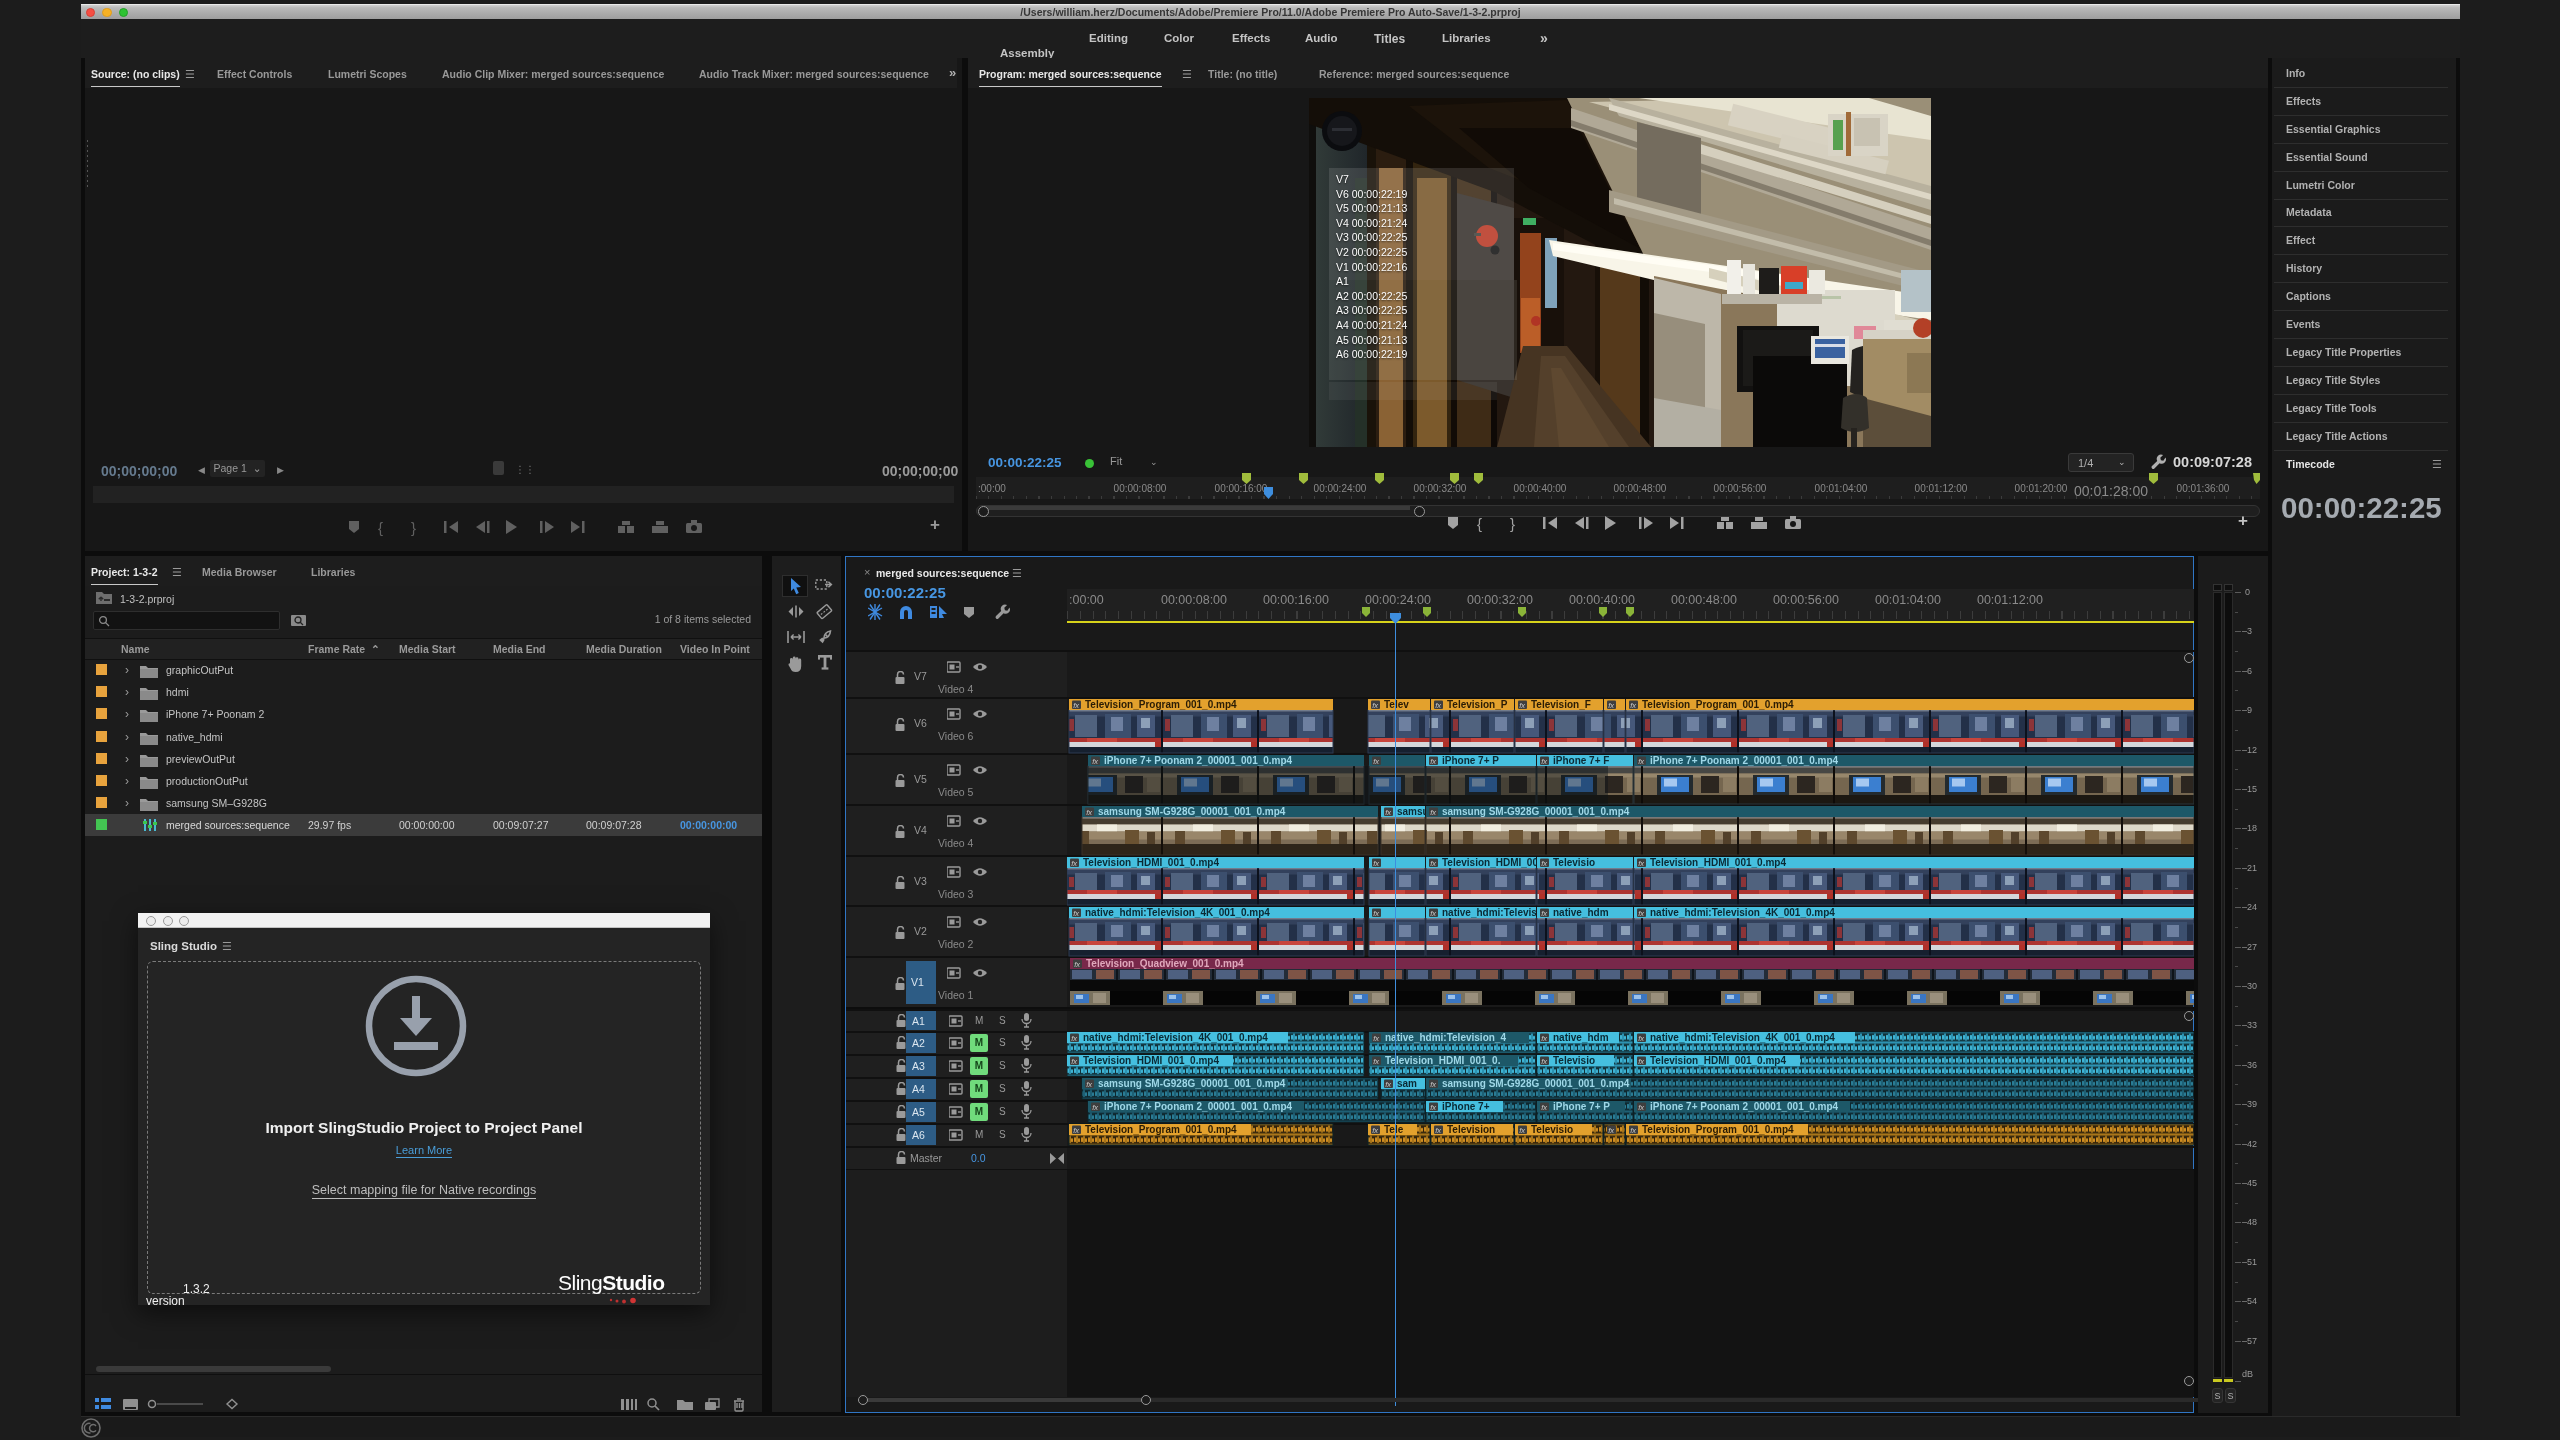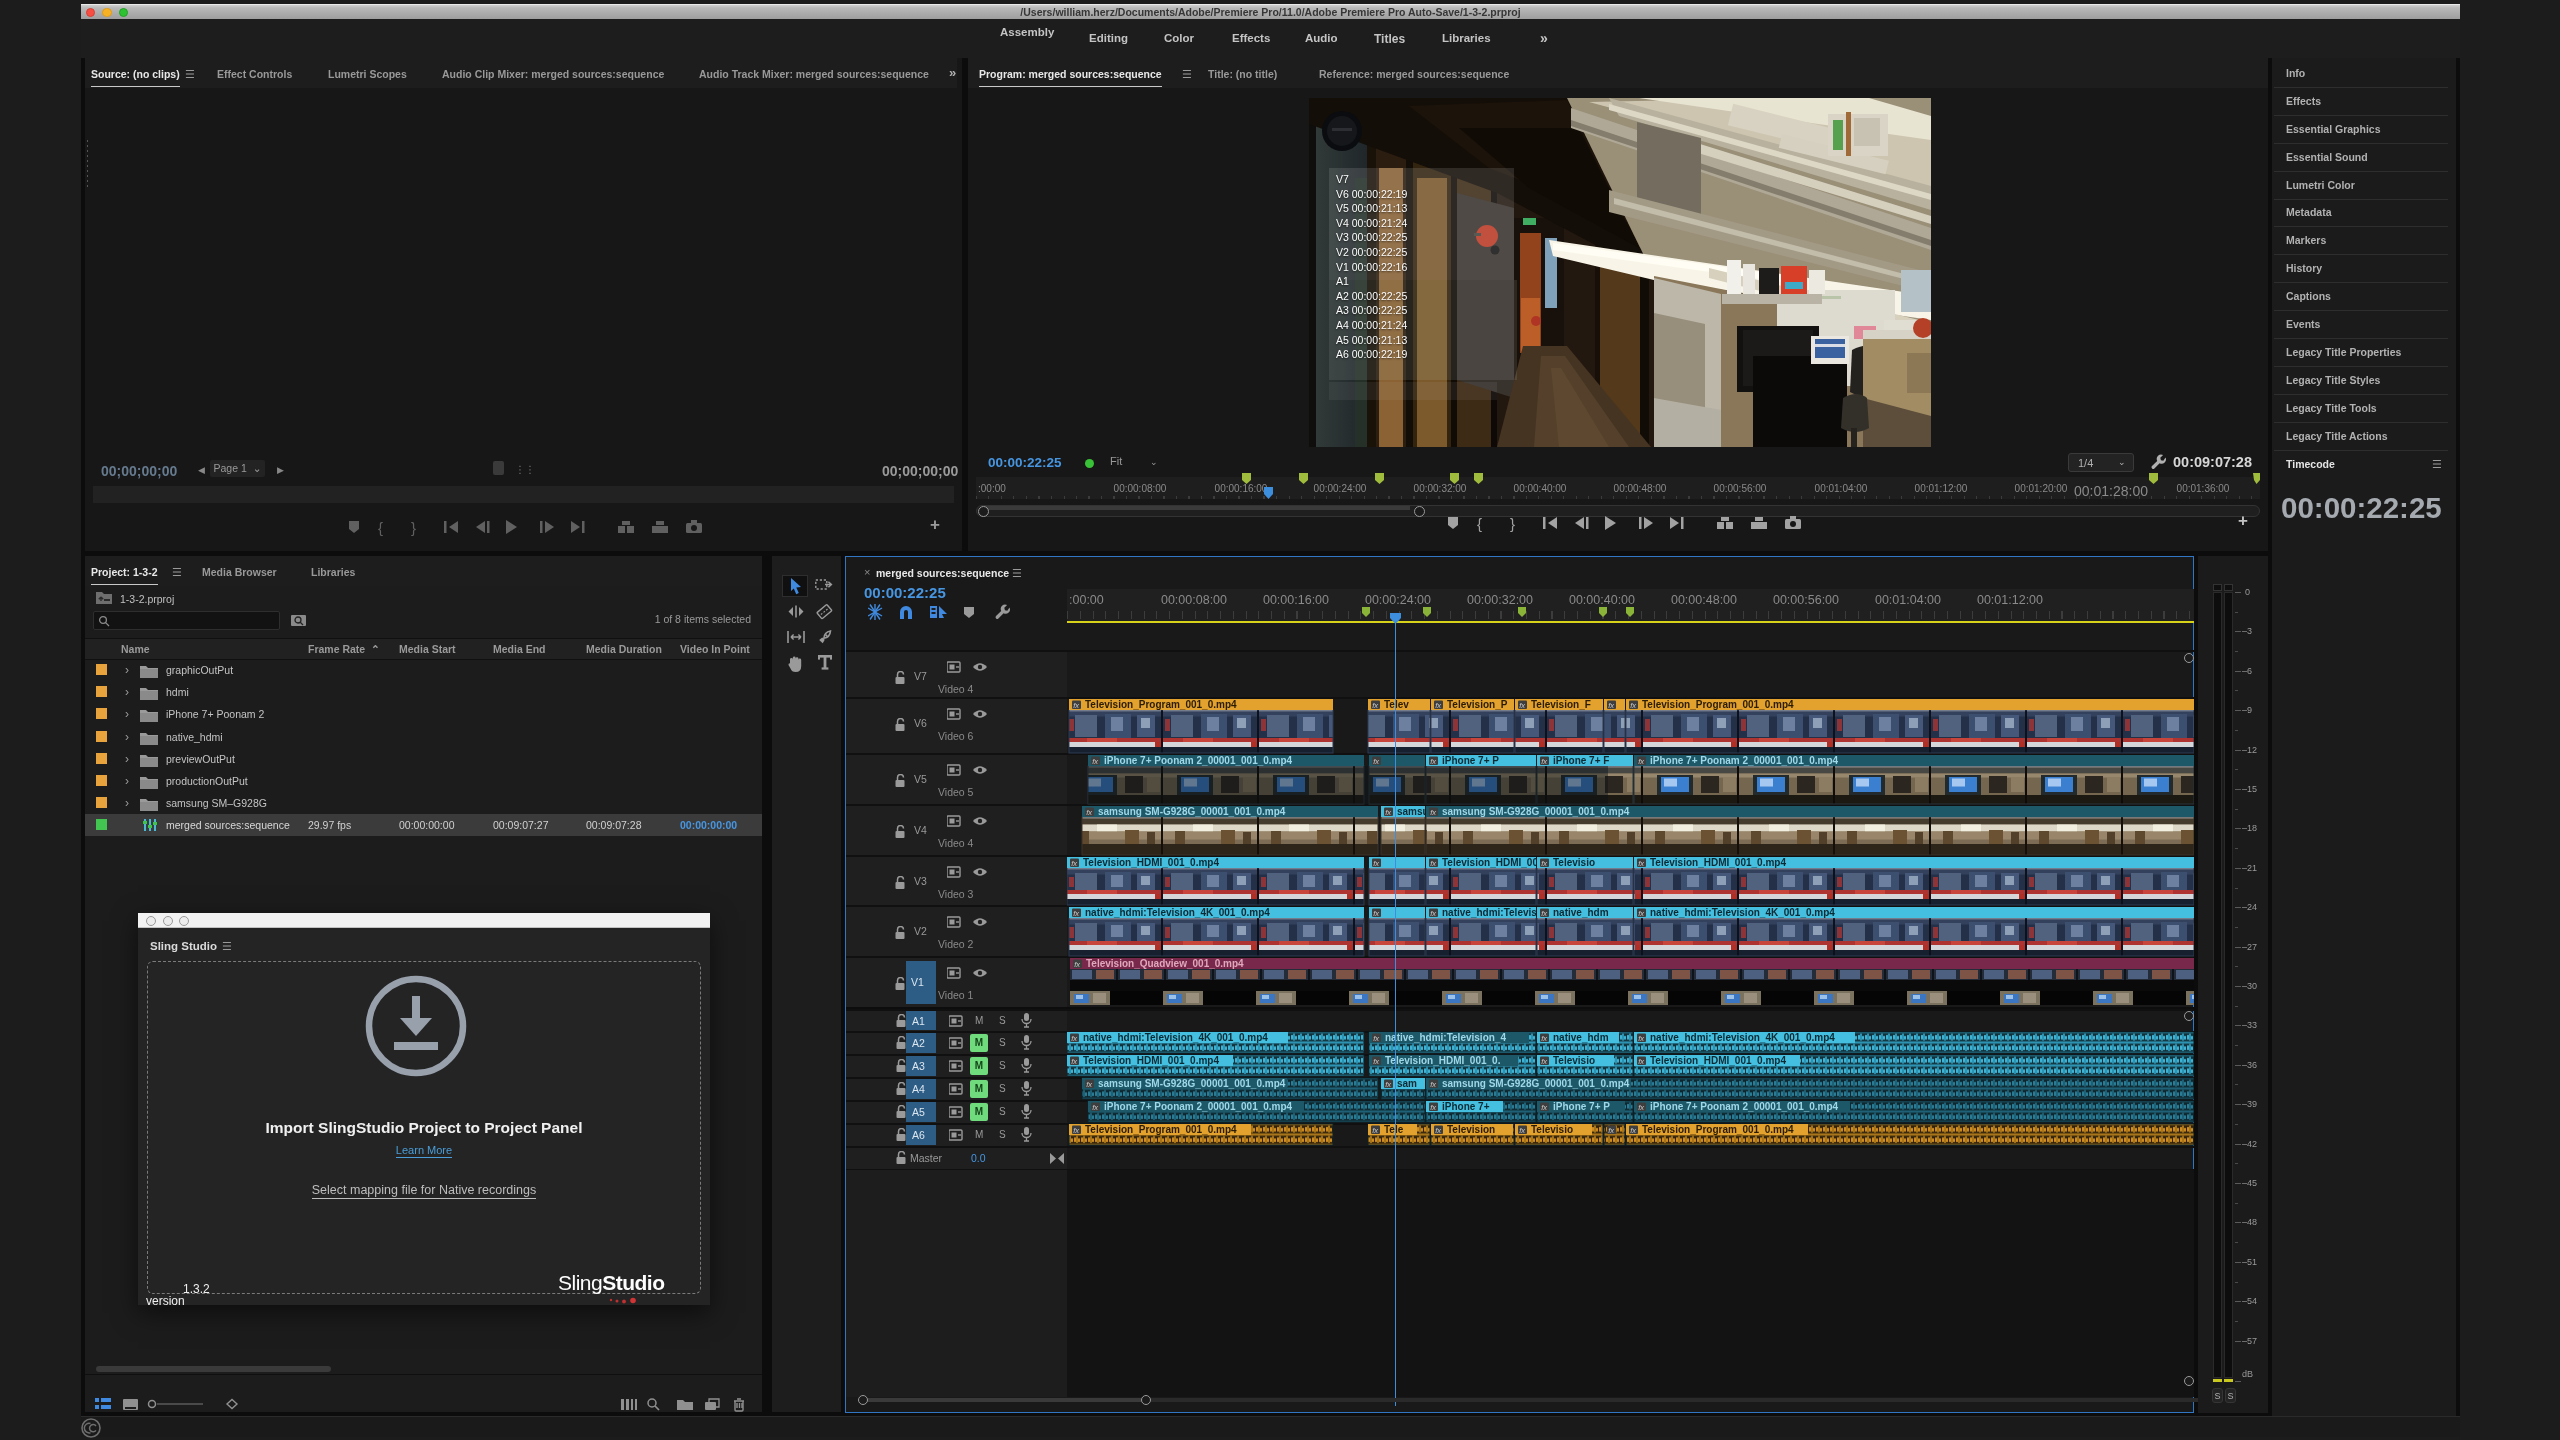--- a/index.html
+++ b/index.html
@@ -52,21 +52,21 @@
 
     <div class="abs" id="titlebar" style="left:0;top:0;width:2379px;height:15px;
       background:linear-gradient(#d0d0d0,#b9b9b9 20%,#9e9e9e);border-top:1px solid #e9e9e9;padding-left:16px;">
       <div class="abs" style="left:4.5px;top:2.5px;width:9.5px;height:9.5px;border-radius:50%;background:#f64e43;border:0.5px solid #d94036;"></div>
       <div class="abs" style="left:21px;top:2.5px;width:9.5px;height:9.5px;border-radius:50%;background:#f6b125;border:0.5px solid #de9c1e;"></div>
       <div class="abs" style="left:37.5px;top:2.5px;width:9.5px;height:9.5px;border-radius:50%;background:#2ec232;border:0.5px solid #23a127;"></div>
       <div class="abs" style="left:0;top:0;width:2379px;height:15px;text-align:center;font-size:10.5px;color:#363636;line-height:15px;font-weight:bold;">/Users/william.herz/Documents/Adobe/Premiere Pro/11.0/Adobe Premiere Pro Auto-Save/1-3-2.prproj</div>
     </div>
 
     <div class="abs" id="menubar" style="left:0;top:15px;width:2379px;height:39px;background:#1d1d1d;">
-      <div class="abs" style="left:919px;top:7px;font-size:11.5px;font-weight:bold;color:#c4c4c4;">Assembly</div>
+      <div class="abs" style="left:919px;top:28px;font-size:11.5px;font-weight:bold;color:#c4c4c4;">Assembly</div>
       <div class="abs" style="left:1008px;top:13px;font-size:11.5px;font-weight:bold;color:#c4c4c4;">Editing</div>
       <div class="abs" style="left:1083px;top:13px;font-size:11.5px;font-weight:bold;color:#c4c4c4;">Color</div>
       <div class="abs" style="left:1151px;top:13px;font-size:11.5px;font-weight:bold;color:#c4c4c4;">Effects</div>
       <div class="abs" style="left:1224px;top:13px;font-size:11.5px;font-weight:bold;color:#c4c4c4;">Audio</div>
       <div class="abs" style="left:1293px;top:13px;font-size:12px;font-weight:bold;color:#c4c4c4;">Titles</div>
       <div class="abs" style="left:1361px;top:13px;font-size:11.5px;font-weight:bold;color:#c4c4c4;">Libraries</div>
       <div class="abs" style="left:1459px;top:11px;font-size:14px;font-weight:bold;color:#c4c4c4;">»</div>
     </div>
 
     <div class="panel" id="p1" style="left:4px;top:54px;width:877px;height:493px;background:#171717;">
@@ -368,21 +368,21 @@
       <div class="abs sbi" style="top:37px;">Effects</div>
       <div class="abs sbs" style="top:57px;"></div>
       <div class="abs sbi" style="top:65px;">Essential Graphics</div>
       <div class="abs sbs" style="top:85px;"></div>
       <div class="abs sbi" style="top:93px;">Essential Sound</div>
       <div class="abs sbs" style="top:113px;"></div>
       <div class="abs sbi" style="top:121px;">Lumetri Color</div>
       <div class="abs sbs" style="top:141px;"></div>
       <div class="abs sbi" style="top:148px;">Metadata</div>
       <div class="abs sbs" style="top:168px;"></div>
-      <div class="abs sbi" style="top:176px;">Markers</div>
+      <div class="abs sbi" style="top:176px;">Effect</div>
       <div class="abs sbs" style="top:196px;"></div>
       <div class="abs sbi" style="top:204px;">History</div>
       <div class="abs sbs" style="top:224px;"></div>
       <div class="abs sbi" style="top:232px;">Captions</div>
       <div class="abs sbs" style="top:252px;"></div>
       <div class="abs sbi" style="top:260px;">Events</div>
       <div class="abs sbs" style="top:280px;"></div>
       <div class="abs sbi" style="top:288px;">Legacy Title Properties</div>
       <div class="abs sbs" style="top:308px;"></div>
       <div class="abs sbi" style="top:316px;">Legacy Title Styles</div>

